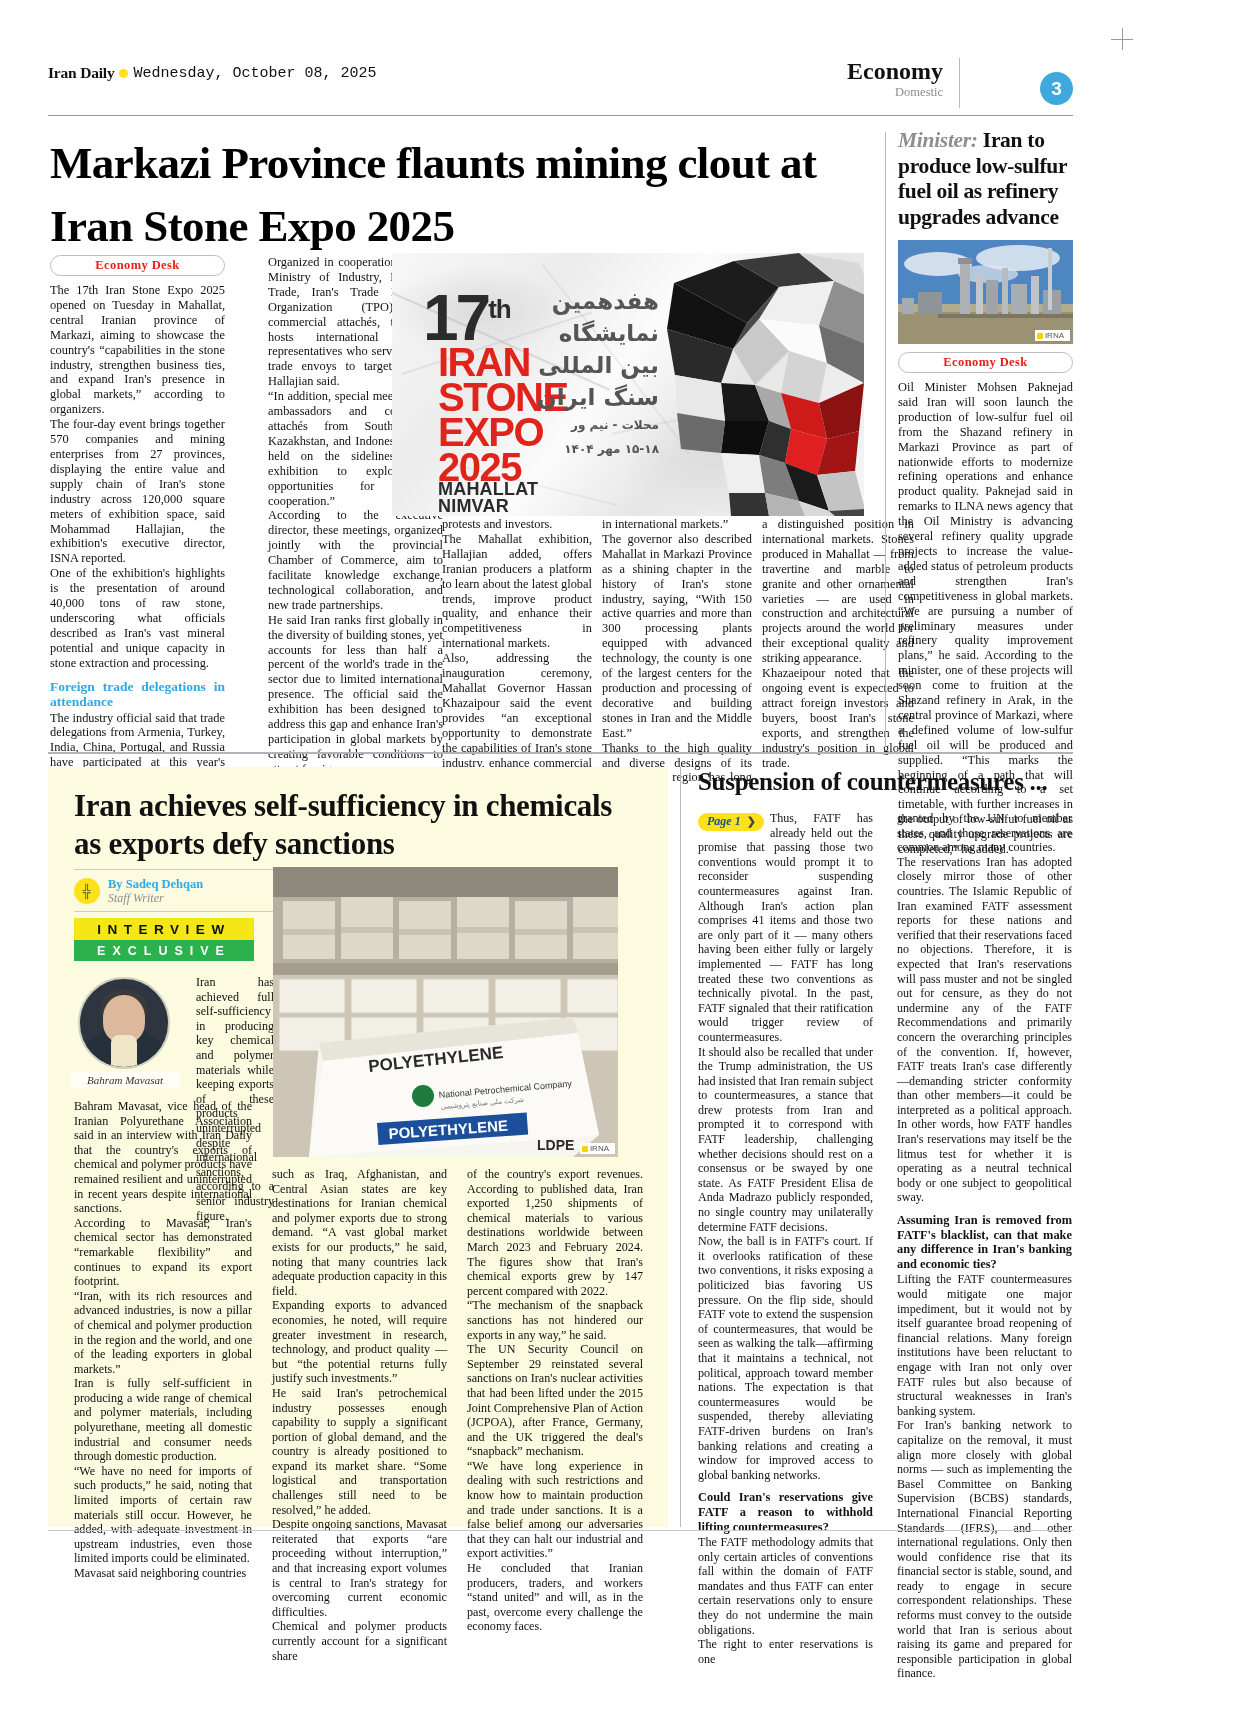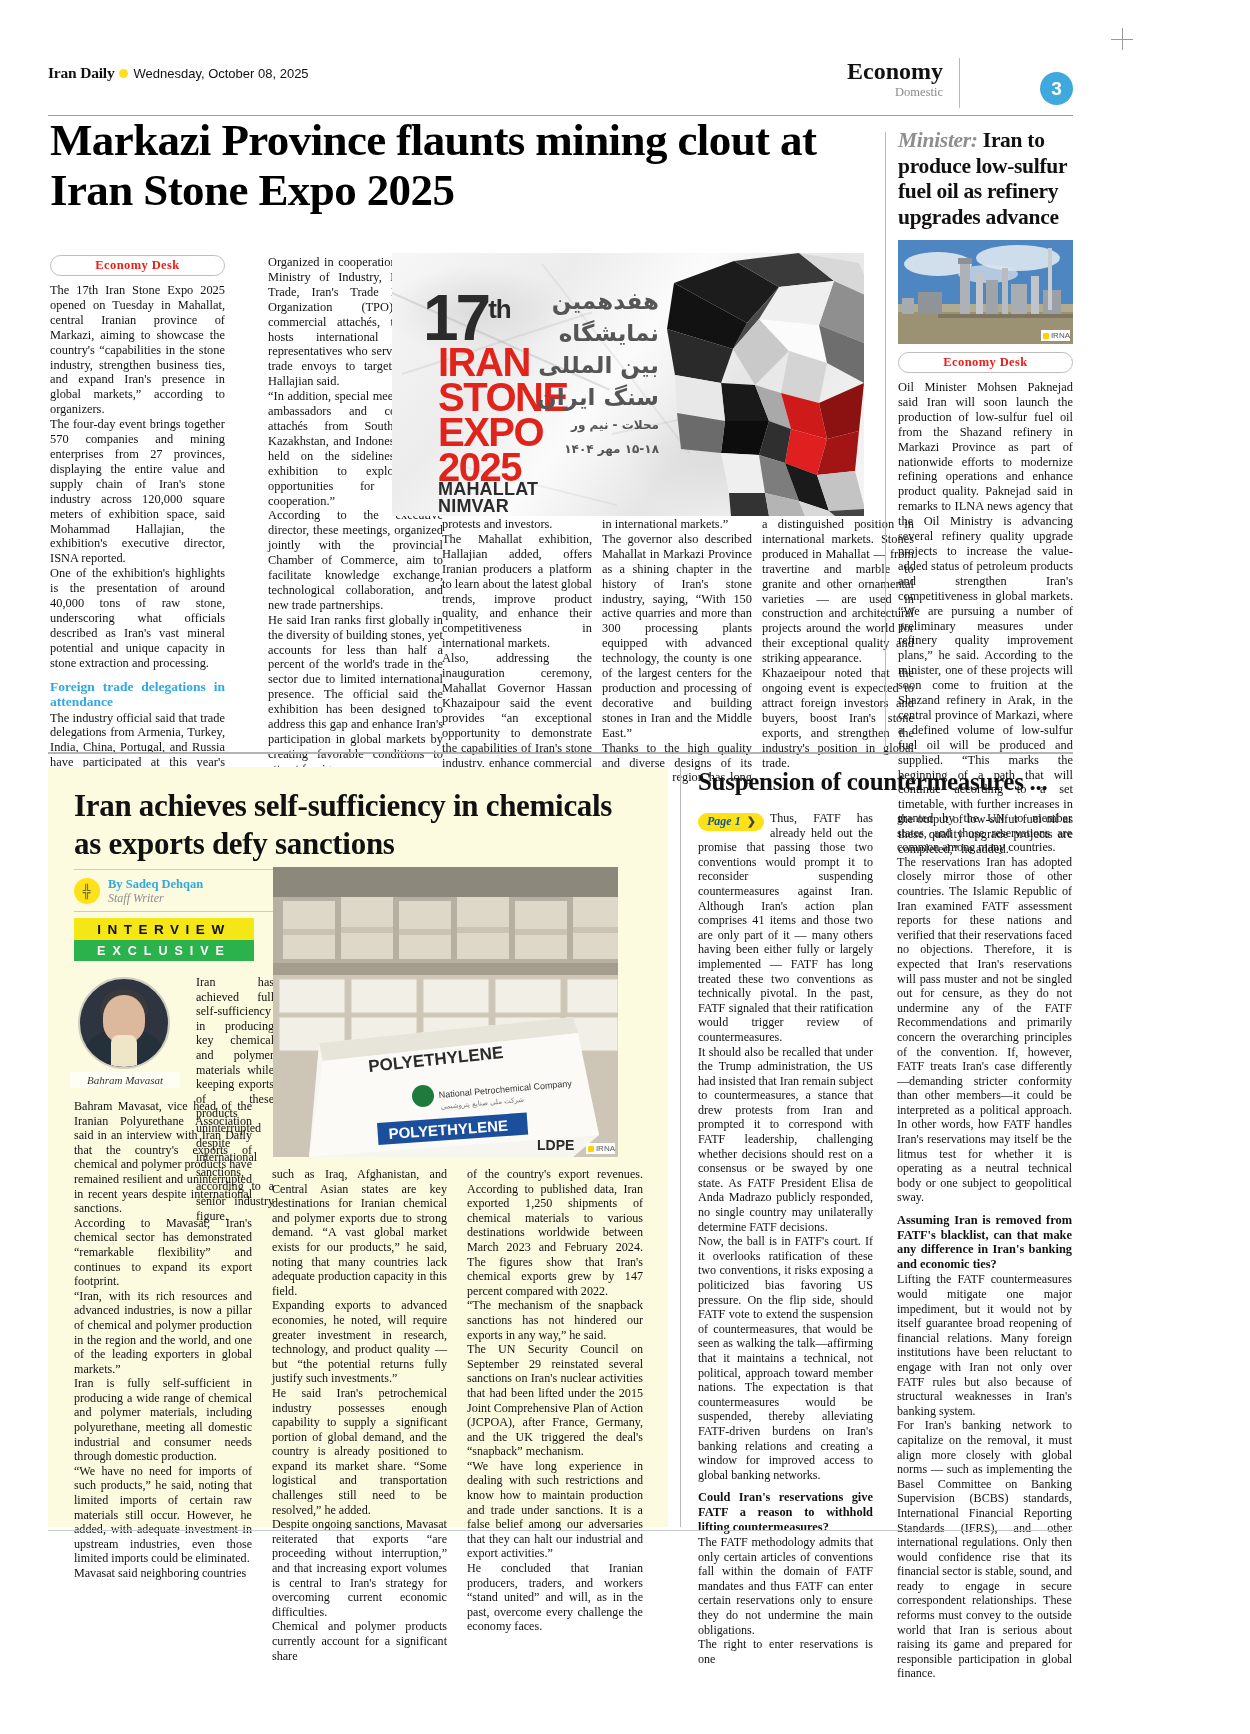--- a/index.html
+++ b/index.html
@@ -19,37 +19,37 @@
   .cm-v { width:1px; height:22px; left:1122px; top:28px; }
   .cm-h { height:1px; width:22px; left:1111px; top:39px; }
 
   
   .masthead {
     position:absolute; left:48px; top:58px; width:1025px; height:52px;
   }
   .mh-left { position:absolute; left:0; top:6px; display:flex; align-items:center; gap:5px;text-align:center; }
   .mh-brand { font-family:"Liberation Serif", serif; font-weight:bold; font-size:15.5px; letter-spacing:-0.2px; }
   .mh-dot { width:9px; height:9px; border-radius:50%; background:#ffe11a; display:inline-block; }
-  .mh-date { font-size:13px; font-family:Liberation Sans, sans-serif; }
+  .mh-date { font-size:15px; font-family:Liberation Mono, monospace; }
   .mh-sect { position:absolute; right:130px; top:0; text-align:right; }
   .mh-sect-main { font-family:"Liberation Serif", serif; font-weight:bold; font-size:24px; line-height:26px; }
   .mh-sect-sub { font-size:12.5px; color:#8b8b8b; line-height:16px; }
   .mh-vrule { position:absolute; right:113px; top:0; width:1px; height:50px; background:#b9b9b9; }
   .mh-pagenum {
     position:absolute; right:0px; top:14px; width:33px; height:33px; border-radius:50%;
     background:#3fa9dd; color:#fff; font-family:"Liberation Sans", sans-serif; font-weight:bold;
     font-size:19px; display:flex; align-items:center; justify-content:center;
   }
   .rule-under-mast { position:absolute; left:48px; top:115px; width:1025px; height:1px; background:#9c9c9c; }
 
   
   .main-head {
-    position:absolute; left:50px; top:115px; width:810px;
+    position:absolute; left:50px; top:132px; width:810px;
     font-family:"Liberation Serif", serif; font-weight:bold;
-    font-size:45px; line-height:50px; letter-spacing:-0.6px; color:#000;
+    font-size:45px; line-height:63px; letter-spacing:-0.6px; color:#000;
   }
 
   
   .art1 { position:absolute; left:50px; top:255px; width:817px; }
   .col { font-size:12.4px; line-height:14.9px; text-align:justify; font-family:"Liberation Serif", serif; }
   .col p { margin:0; }
   .deskbadge {
     border:1px solid #bdbdbd; border-radius:11px; height:21px; width:100%;
     display:flex; align-items:center; justify-content:center;
     color:#e8201a; font-family:"Liberation Serif", serif; font-weight:bold; font-size:12.5px;
@@ -89,21 +89,21 @@
     font-family:"Liberation Serif", serif; font-weight:bold; font-size:21.5px; line-height:25.5px;
     letter-spacing:-0.3px;
   }
   .side-head .kicker { color:#8e8e8e; font-style:italic; font-weight:bold; }
   .side-photo {
     position:relative; width:175px; height:104px; margin-top:10px; overflow:hidden;
     background:linear-gradient(180deg,#3c7fc4 0%, #6aa6db 38%, #b9c8c0 58%, #9b9479 72%, #8b8470 100%);
   }
   .credit {
     position:absolute; right:3px; bottom:3px; background:#fff; color:#555;
-    font-family:"Liberation Sans", sans-serif; font-size:8px; padding:1px 0 1px 2px;
+    font-family:"Liberation Sans", sans-serif; font-size:8px; padding:1px 6px 1px 2px;
     display:flex; align-items:center; gap:2px;
   }
   .credit .cdot { width:6px; height:6px; background:#ffd100; border-radius:1px; display:inline-block; }
 
   
   .hr-mid { position:absolute; left:48px; top:752px; width:1025px; height:2px; background:#b4b4b4; }
 
   
   .feature {
     position:absolute; left:48px; top:767px; width:620px; height:760px;

